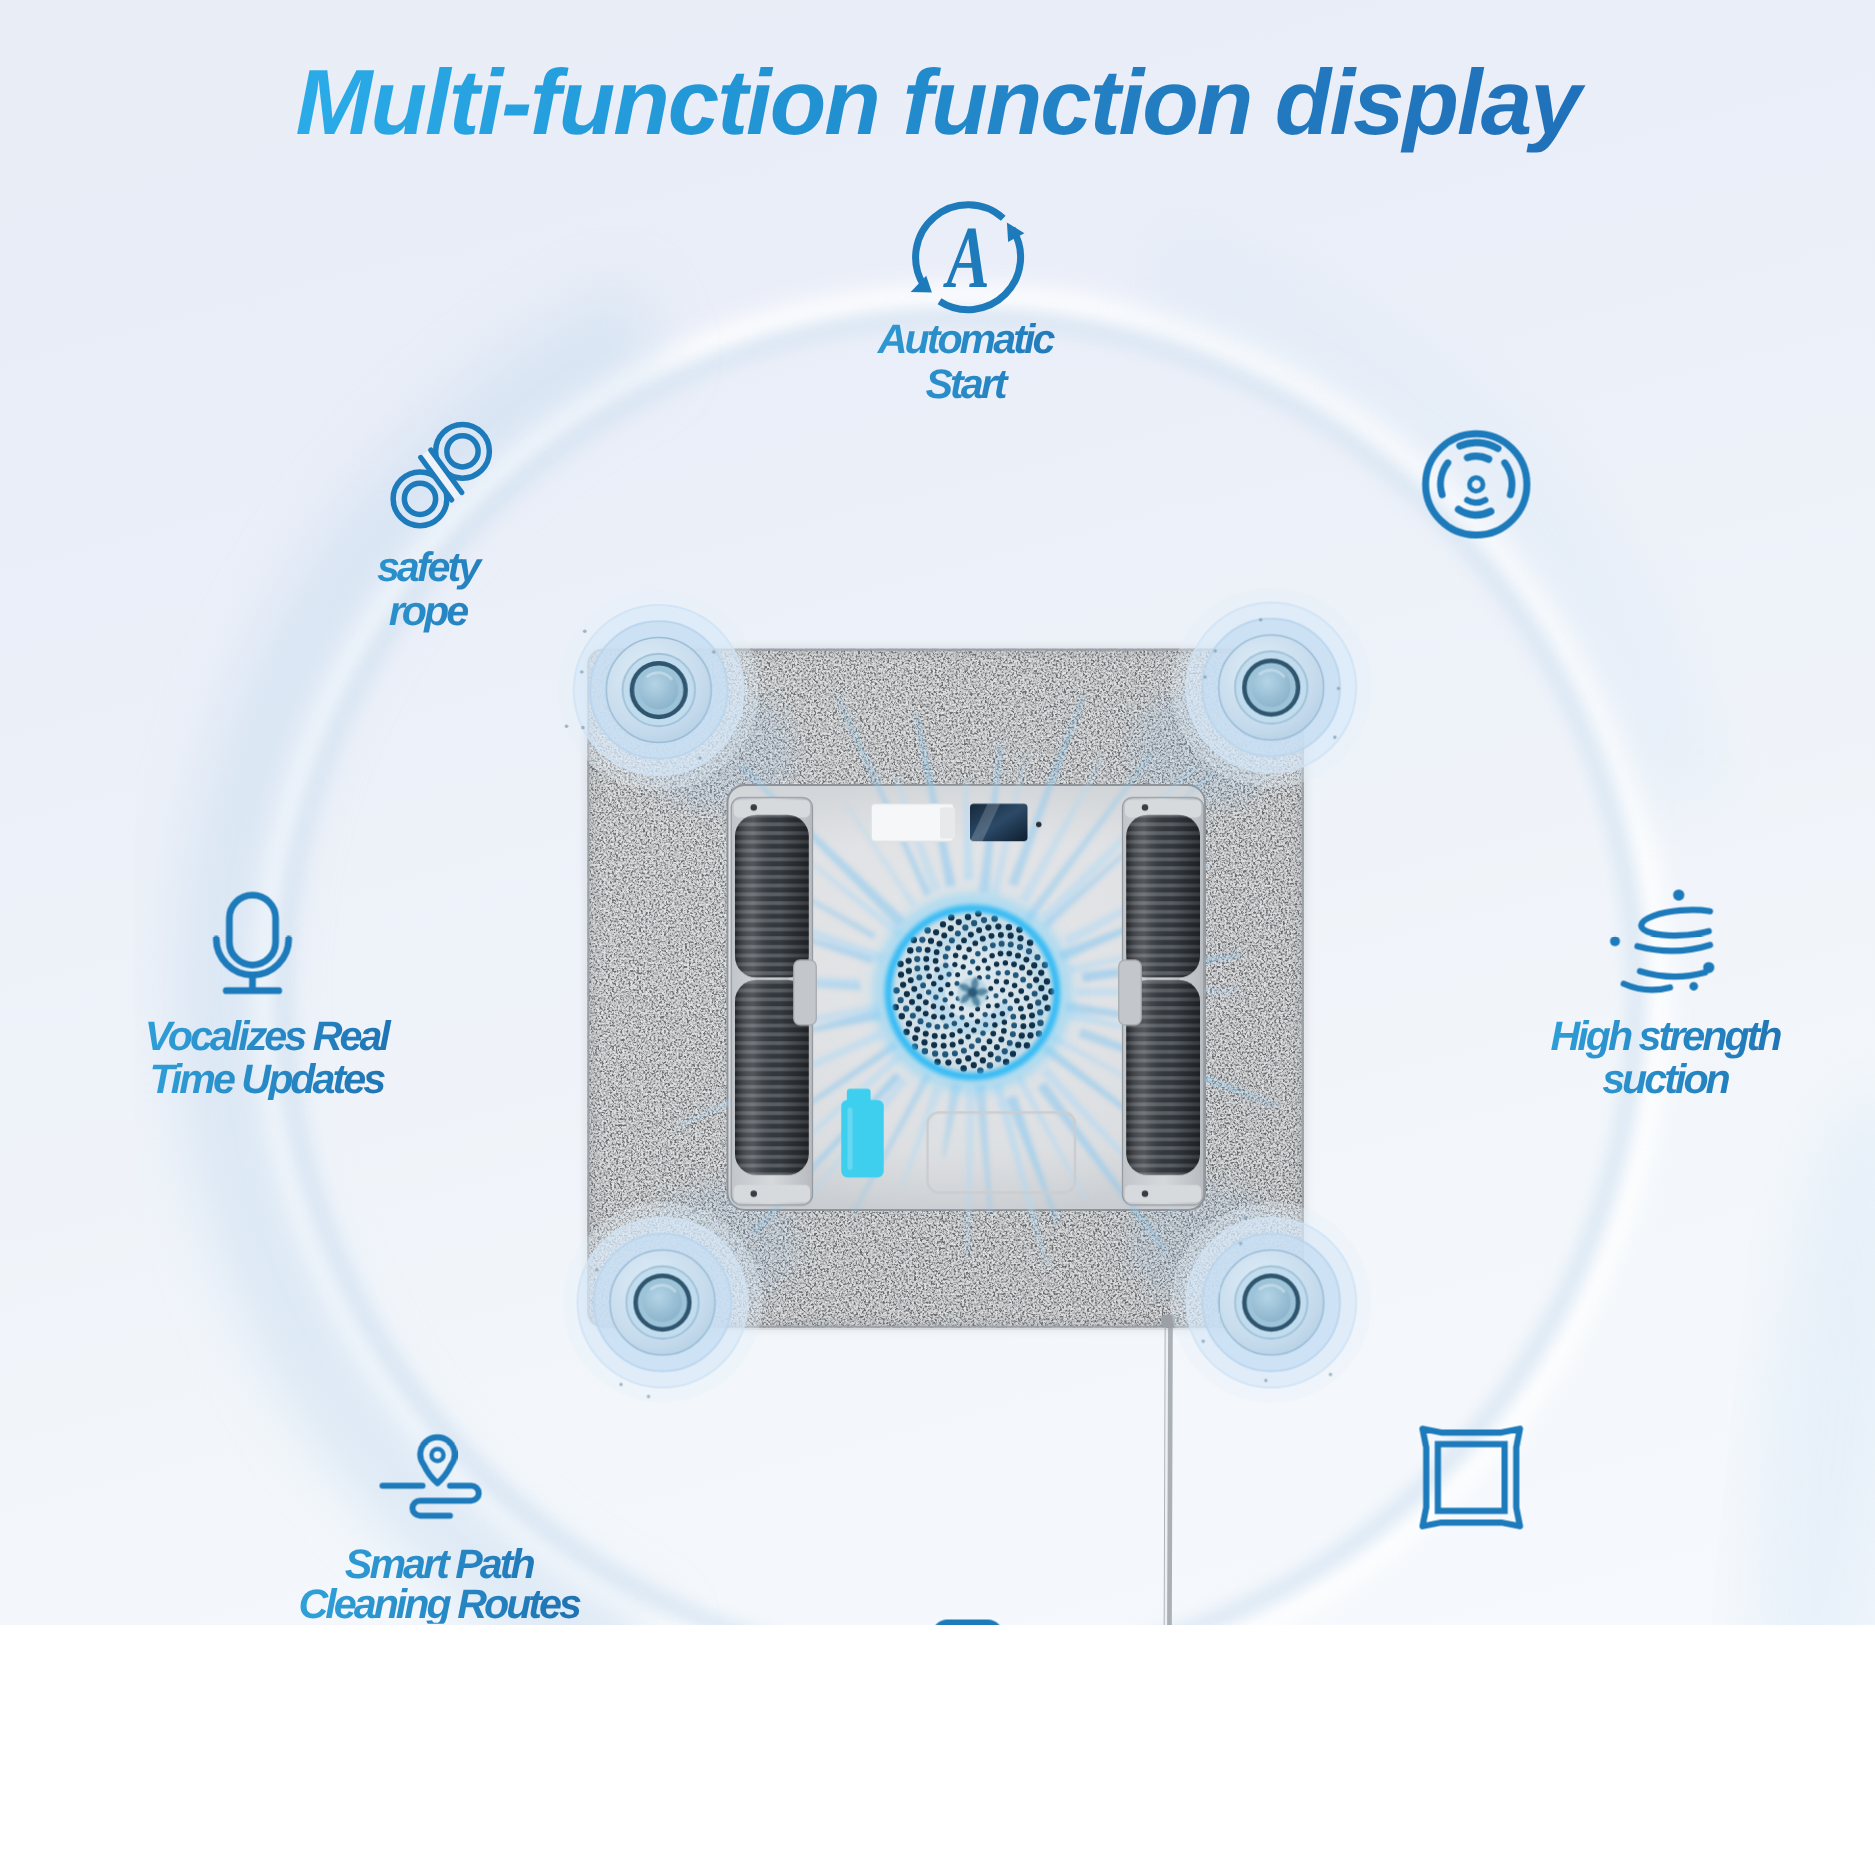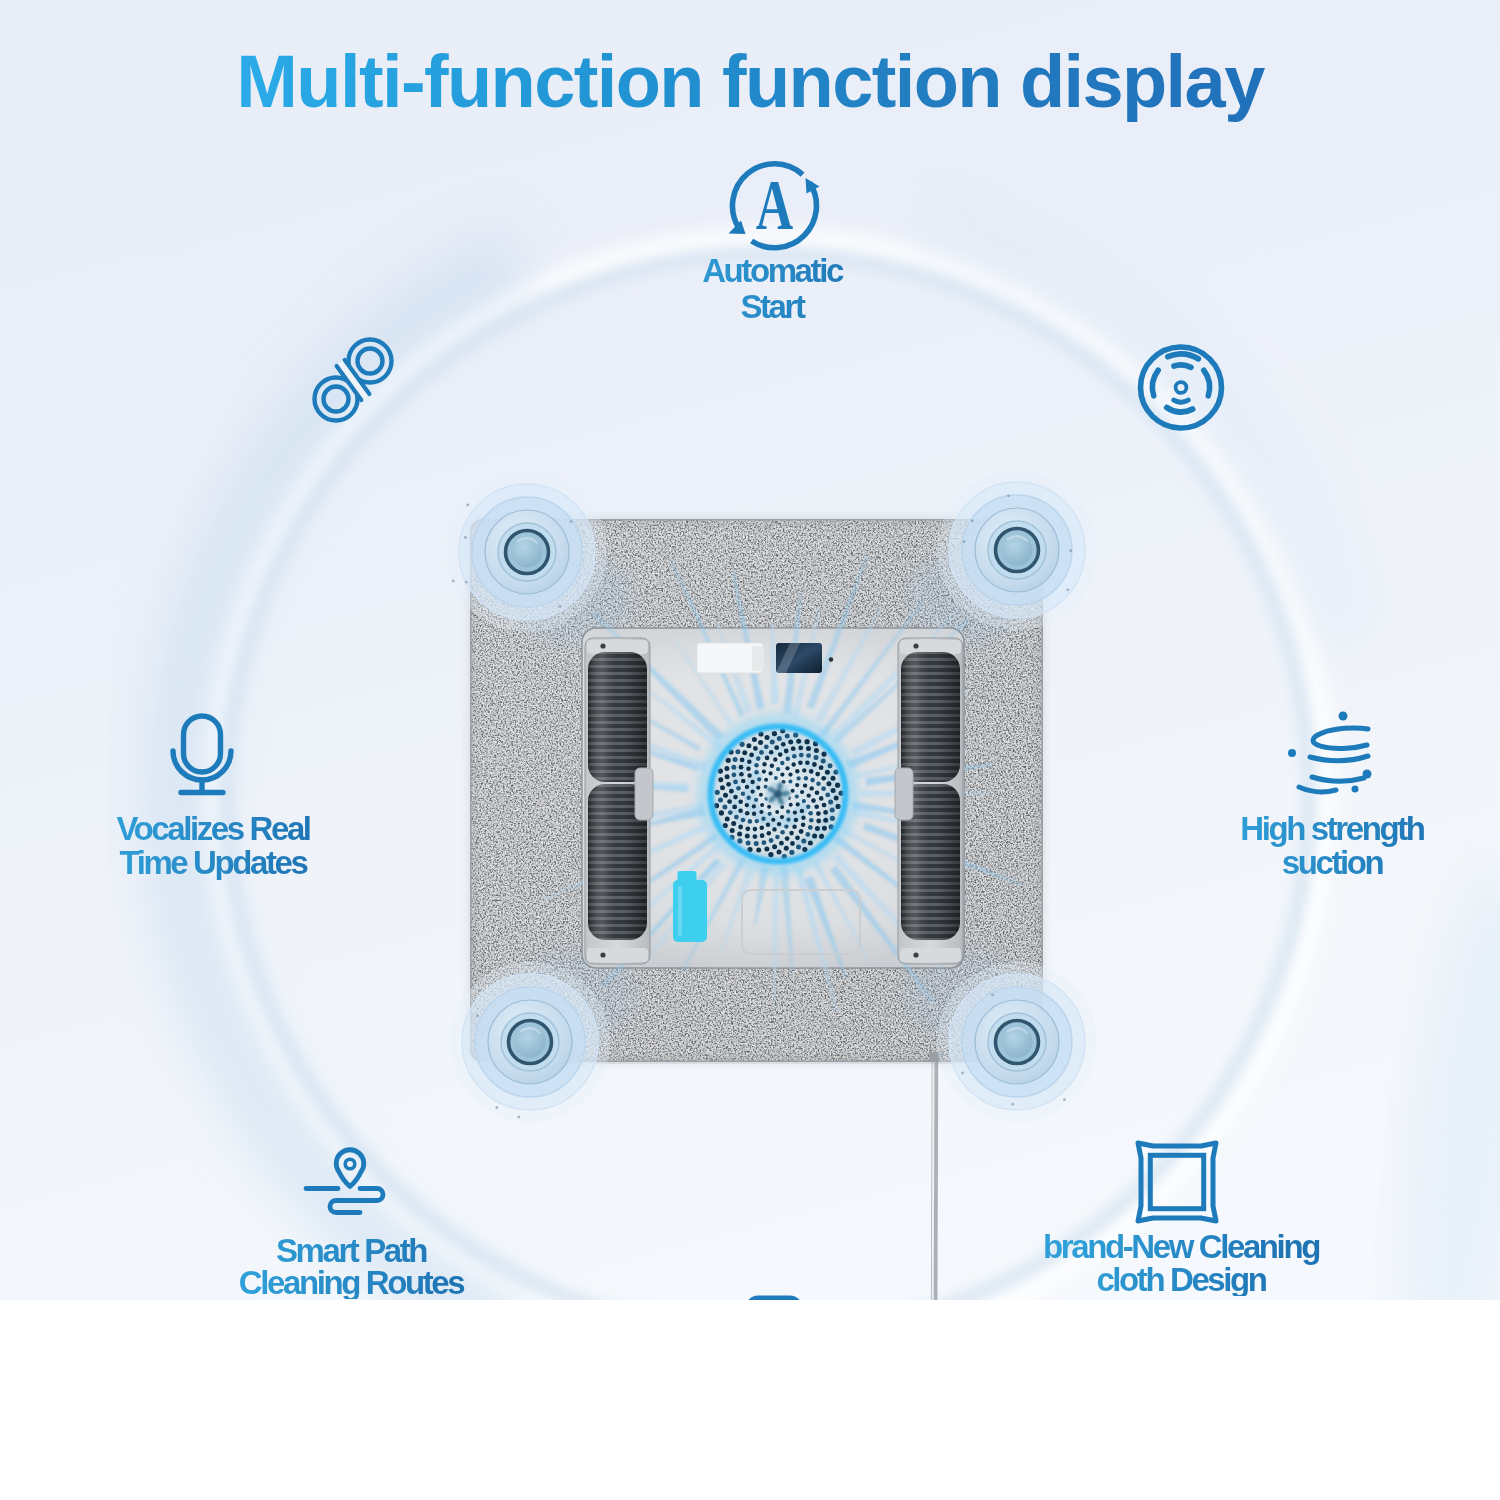--- a/index.html
+++ b/index.html
@@ -1,16 +1,16 @@
 <!DOCTYPE html>
 <html><head><meta charset="utf-8"><style>
 html,body{margin:0;padding:0;}
 #page{position:relative;width:1500px;height:1300px;overflow:hidden;
 background:linear-gradient(165deg,#e8edf6 0%,#eaeef8 25%,#eef2f9 50%,#f3f7fb 75%,#f6f9fd 100%);
-font-family:"Liberation Sans",sans-serif;}
+font-family:"Liberation Sans",sans-serif;font-style:italic;}
 .title{position:absolute;left:0;top:42px;width:1500px;text-align:center;
 font-size:74px;font-weight:bold;letter-spacing:-1.6px;line-height:80px;
 background:linear-gradient(90deg,#2badea 14%,#2193d3 42%,#227cc0 62%,#2070ba 86%);
 -webkit-background-clip:text;background-clip:text;color:transparent;}
 .lb{position:absolute;width:500px;text-align:center;font-size:33px;font-weight:bold;letter-spacing:-2.4px;
 background:linear-gradient(90deg,#2f9fd8 30%,#1f74b4 70%);
 -webkit-background-clip:text;background-clip:text;color:transparent;}
 svg.full{position:absolute;left:0;top:0;}
 </style></head>
 <body>
@@ -623,15 +623,15 @@
 </g>
       <g fill="none" stroke="#1d7bbb" stroke-width="5.4" stroke-linecap="round">
 <rect x="183.5" y="716" width="37" height="56" rx="18.5"></rect>
 <path d="M173,751 A29,29 0 0 0 231,751"></path>
 <line x1="202" y1="780" x2="202" y2="790"></line>
 <line x1="181" y1="792.5" x2="223" y2="792.5"></line>
 </g>
 </svg>
 <div class="lb" style="left:522px;top:253.4px;line-height:35.5px;">Automatic<br>Start</div>
 <div class="lb" style="left:1082px;top:811.9px;line-height:34.5px;">High strength<br>suction</div>
-<div class="lb" style="left:931px;top:1230.1px;line-height:33px;">brand-New Cleaning<br>cloth Design</div>
 <div class="lb" style="left:101px;top:1234.6px;line-height:32px;">Smart Path<br>Cleaning Routes</div>
 <div class="lb" style="left:-37px;top:812.1px;line-height:34px;">Vocalizes Real<br>Time Updates</div>
+<div class="lb" style="left:92px;top:435.6px;line-height:35px;">safety<br>rope</div>
 </div>
 </body></html>

